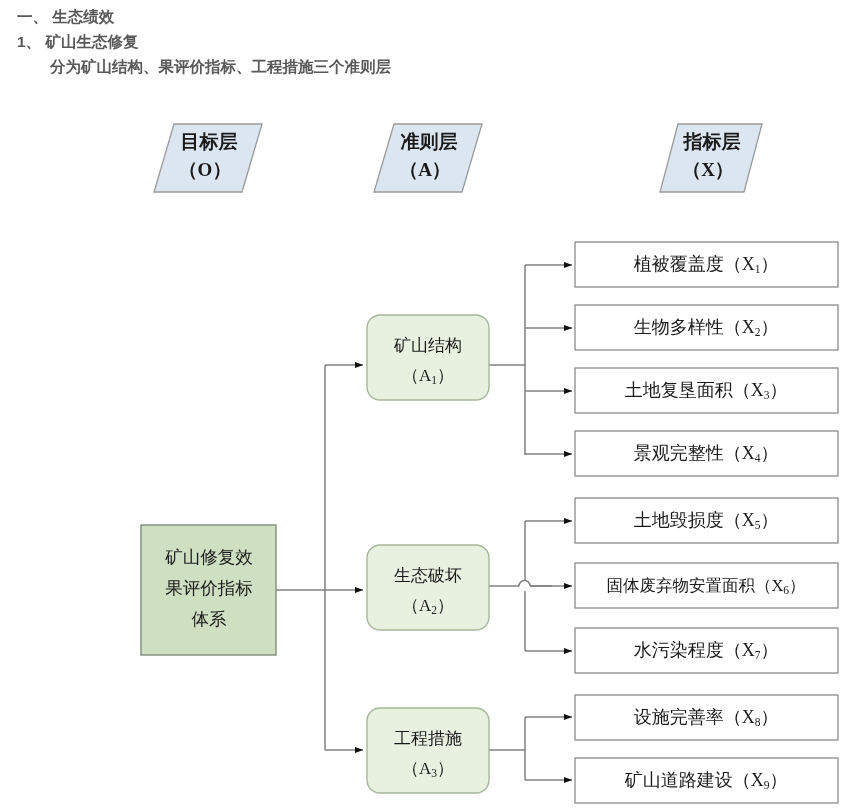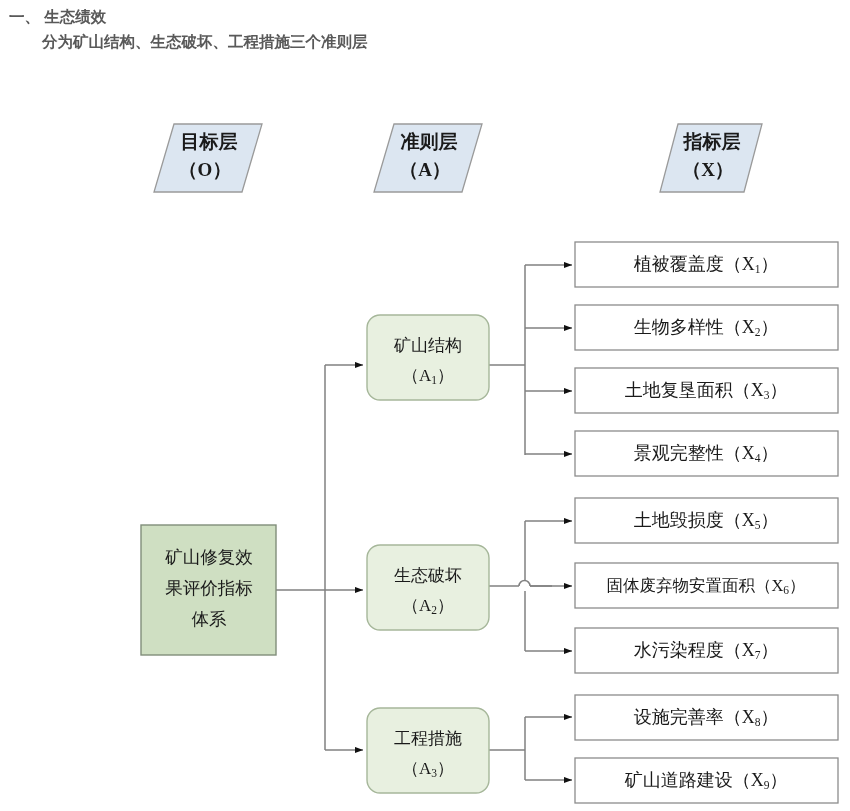--- a/index.html
+++ b/index.html
@@ -14,21 +14,21 @@
     font-family: "Liberation Sans", "DejaVu Sans", sans-serif;
     overflow: hidden;
   }
 
   
   #heading {
     position: absolute;
     left: 0;
     top: 0;
     width: 832px;
-    padding: 4px 0 0 4px;
+    padding: 4px 0 0 12px;
   }
   .head-line {
     color: #595959;
     font-weight: bold;
     font-size: 15.5px;
     line-height: 25px;
     white-space: pre;
     font-family: "Liberation Sans", "DejaVu Sans", sans-serif;
   }
   .head-l1 { padding-left: 5px; }
@@ -55,21 +55,22 @@
   .goal-text   { font-size: 17.5px; }
   .crit-text   { font-size: 17px; }
   .ind-text    { font-size: 18px; }
   .sub         { font-size: 11.5px; }
 </style>
 </head>
 <body>
 
 <div id="heading">
   <div class="head-line head-l1">一、 生态绩效</div>
-  <div class="head-line head-l3">分为矿山结构、生态破坏、工程措施三个准则层</div>
+  <div class="head-line head-l2">1、 矿山生态修复</div>
+  <div class="head-line head-l3">分为矿山结构、果评价指标、工程措施三个准则层</div>
 </div>
 
 <div id="diagram">
 <svg width="850" height="711" viewBox="0 0 850 711" xmlns="http://www.w3.org/2000/svg">
   <defs>
     <marker id="arw" markerWidth="9" markerHeight="9" refX="8.4" refY="3.2" orient="auto" markerUnits="userSpaceOnUse">
       <path d="M0,0 L8.6,3.2 L0,6.4 z" fill="#111111"></path>
     </marker>
   </defs>
 

